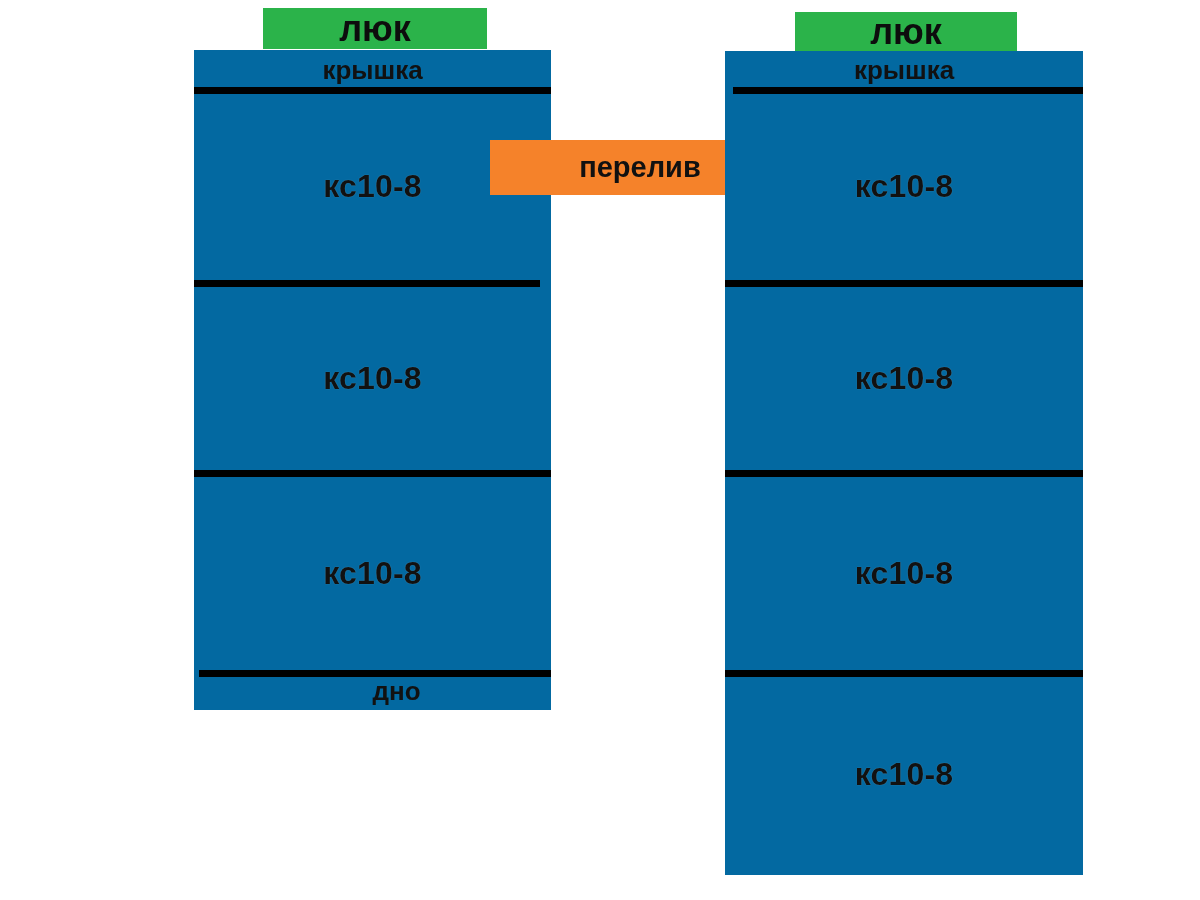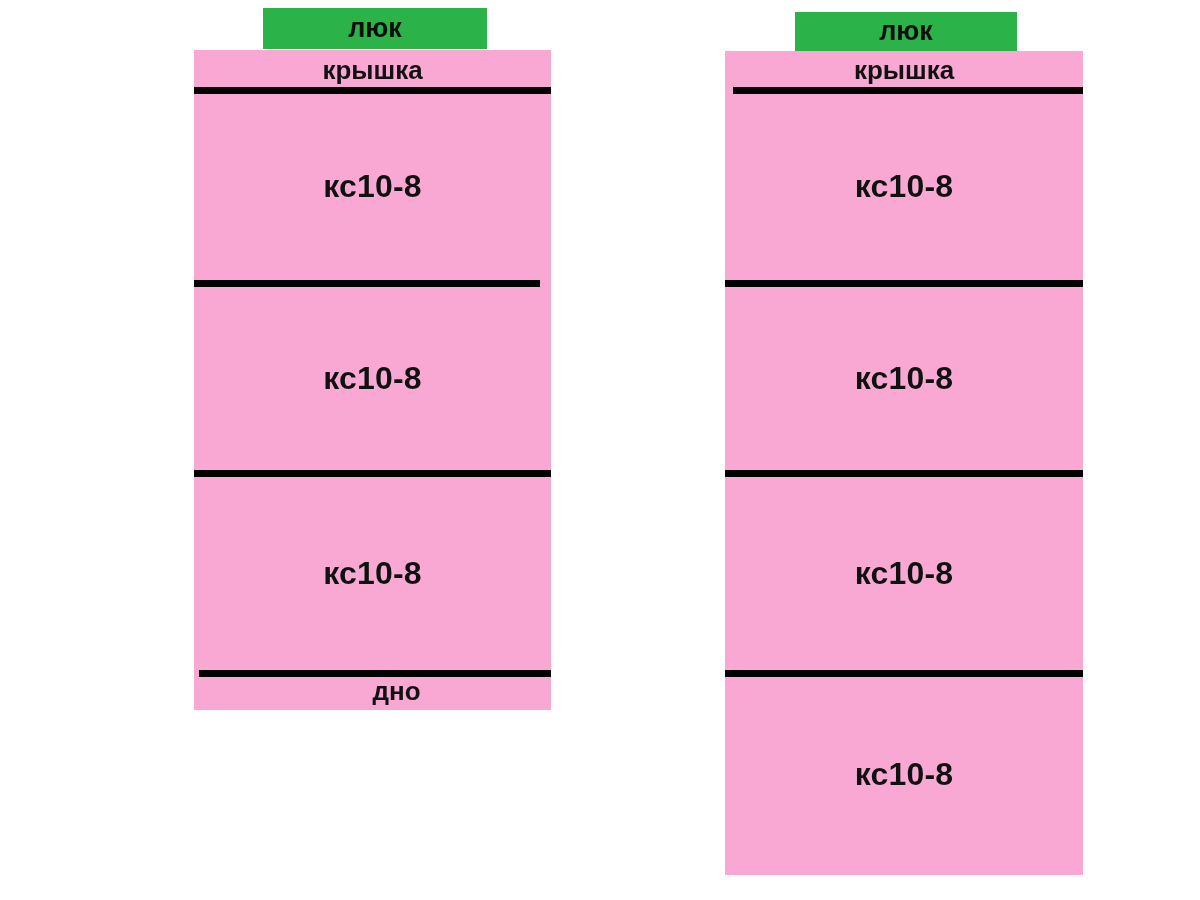--- a/index.html
+++ b/index.html
@@ -12,21 +12,21 @@
   }
   #canvas {
     position: relative;
     width: 1200px;
     height: 900px;
     background: #ffffff;
     overflow: hidden;
   }
   .tank {
     position: absolute;
-    background: #f9a8d4;
+    background: #0369a1;
     box-sizing: border-box;
   }
   .ring {
     position: absolute;
     left: 0;
     right: 0;
     display: flex;
     align-items: center;
     justify-content: center;
     box-sizing: border-box;
@@ -54,21 +54,21 @@
     height: 7px;
   }
   .hatch {
     position: absolute;
     background: #2bb34a;
     display: flex;
     align-items: center;
     justify-content: center;
   }
   .hatch-label {
-    font-size: 27px;
+    font-size: 36px;
     font-weight: bold;
     color: #0d0d0d;
   }
   .pipe {
     position: absolute;
     background: #f5822a;
     display: flex;
     align-items: center;
     justify-content: center;
   }
@@ -109,20 +109,23 @@
       <span class="bottom-label">дно</span>
     </div>
 
     <div class="divider" style="left:0px; top:37px; width:357px;"></div>
     <div class="divider" style="left:0px; top:230px; width:346px;"></div>
     <div class="divider" style="left:0px; top:420px; width:357px;"></div>
     <div class="divider" style="left:5px; top:620px; width:352px;"></div>
   </div>
 
 
+  <div class="pipe" style="left:490px; top:140px; width:300px; height:55px;">
+    <span class="pipe-label">перелив</span>
+  </div>
 
   <div class="hatch" style="left:795px; top:12px; width:222px; height:39px;">
     <span class="hatch-label">люк</span>
   </div>
 
   <div class="tank" style="left:725px; top:51px; width:358px; height:824px;">
 
     <div class="ring" style="top:0px; height:39px;">
       <span class="lid-label">крышка</span>
     </div>

